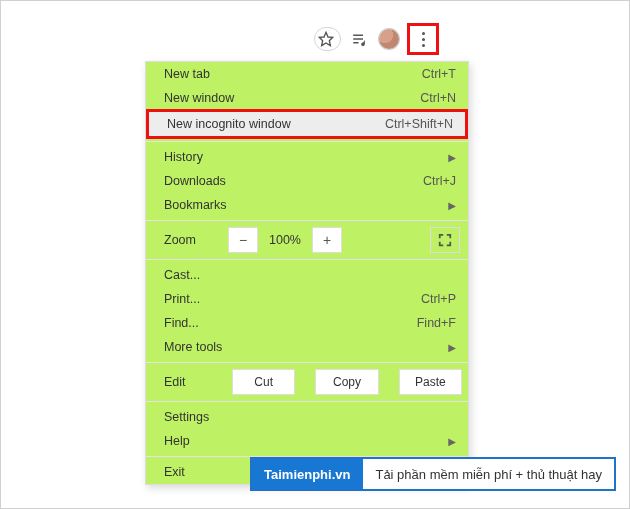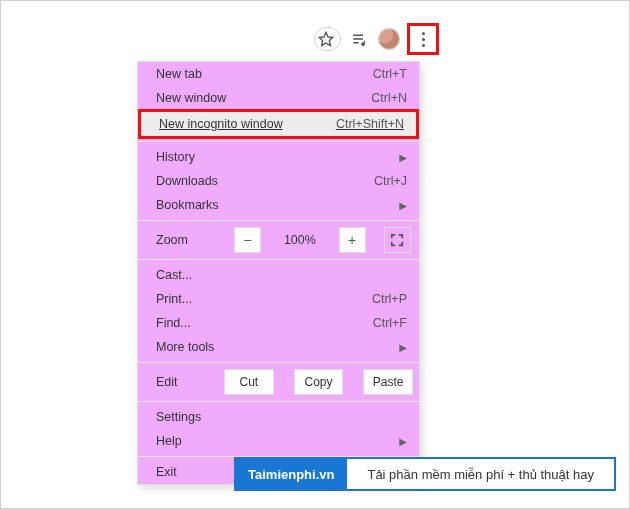--- a/index.html
+++ b/index.html
@@ -67,25 +67,25 @@
   }
   .kebab span {
     width: 3px; height: 3px; border-radius: 50%; background:#555;
   }
   svg { display:block; }
 
   
   .menu {
     position: absolute;
     top: 60px;
-    left: 136px;
-    width: 283px;
+    left: 144px;
+    width: 324px;
     border: 1px solid #ddd;
     box-shadow: 2px 3px 8px rgba(0,0,0,0.15);
-    background: #f0abfc;
+    background: #bef264;
     box-sizing: border-box;
     font-size: 12.5px;
     color:#333;
   }
   .menu .row {
     display: flex;
     align-items: center;
     padding: 5px 12px 5px 18px;
     min-height: 22px;
     box-sizing: border-box;
@@ -97,28 +97,27 @@
   .menu .sep {
     border-top: 1px solid #e3e3e3;
     margin: 3px 0;
   }
   .menu .highlight-box {
     border: 3px solid #e11;
     margin: -1px 0;
   }
   .menu .highlight-box .row {
     background: #ededed;
-    text-decoration: underline;
   }
   
   .zoom-row {
     display:flex;
     align-items:center;
     padding: 3px 8px 3px 18px;
-    gap: 18px;
+    gap: 4px;
     min-height: 26px;
   }
   .zoom-row .zlabel { flex:0 0 60px; }
   .zbtn {
     width: 28px; height:24px;
     border:1px solid #ddd;
     display:flex;align-items:center;justify-content:center;
     font-size:14px;color:#555;background:#fff;
   }
   .zval { width:46px;text-align:center;color:#333; }
@@ -157,21 +156,21 @@
   .footer .brand {
     background:#1877d3;
     color:#fff;
     padding: 0 13px;
     display:flex;align-items:center;
     font-weight:600;
   }
   .footer .tag {
     background:#fff;
     color:#333;
-    padding:0 20px;
+    padding:0 12px;
     display:flex;align-items:center;
     border:1px solid #1877d3;
     border-left:none;
   }
 </style>
 </head>
 <body>
 
 <div class="stage">
 
@@ -263,21 +262,21 @@
 
     <div class="row">
       <span class="label">Cast...</span>
     </div>
     <div class="row">
       <span class="label">Print...</span>
       <span class="accel">Ctrl+P</span>
     </div>
     <div class="row">
       <span class="label">Find...</span>
-      <span class="accel">Ctrl+F</span>
+      <span class="accel">Find+F</span>
     </div>
     <div class="row">
       <span class="label">More tools</span>
       <span class="chevron">▶</span>
     </div>
 
     <div class="sep"></div>
 
     <div class="edit-row">
       <span class="elabel">Edit</span>

